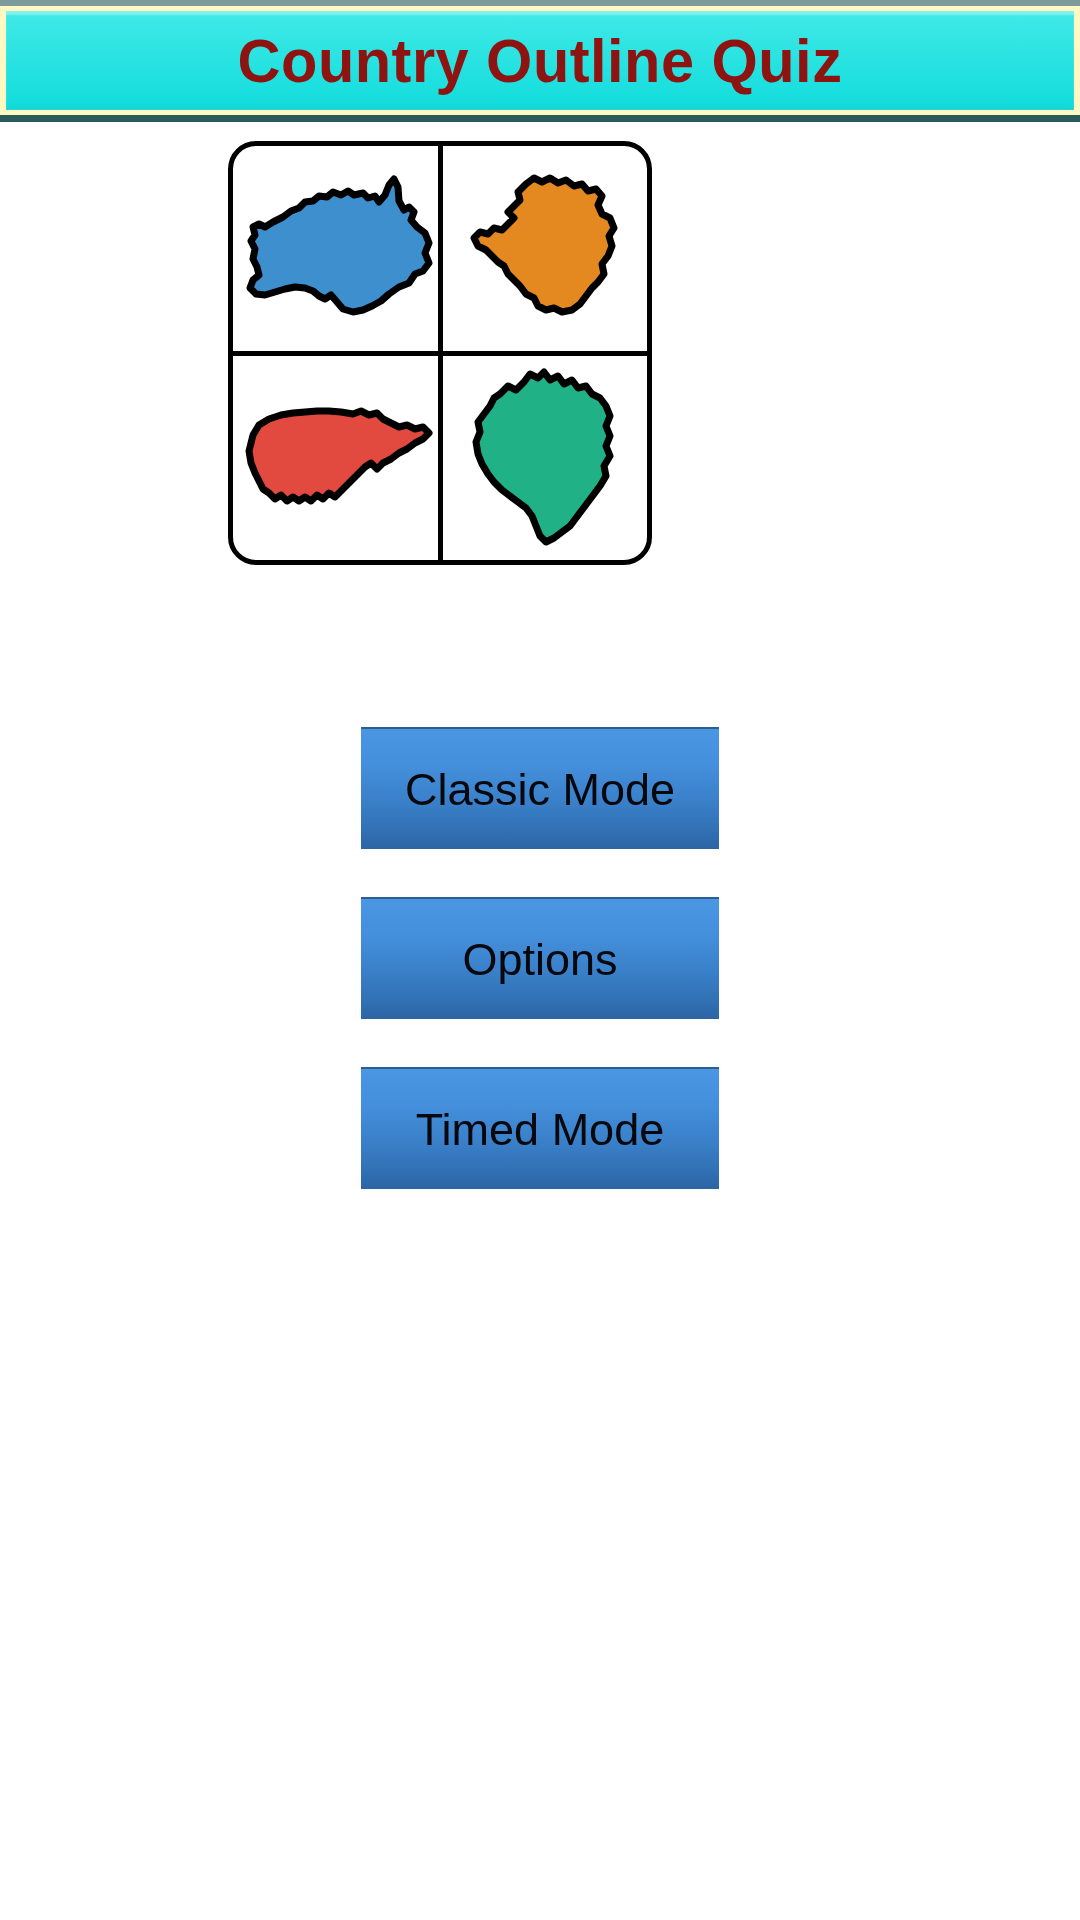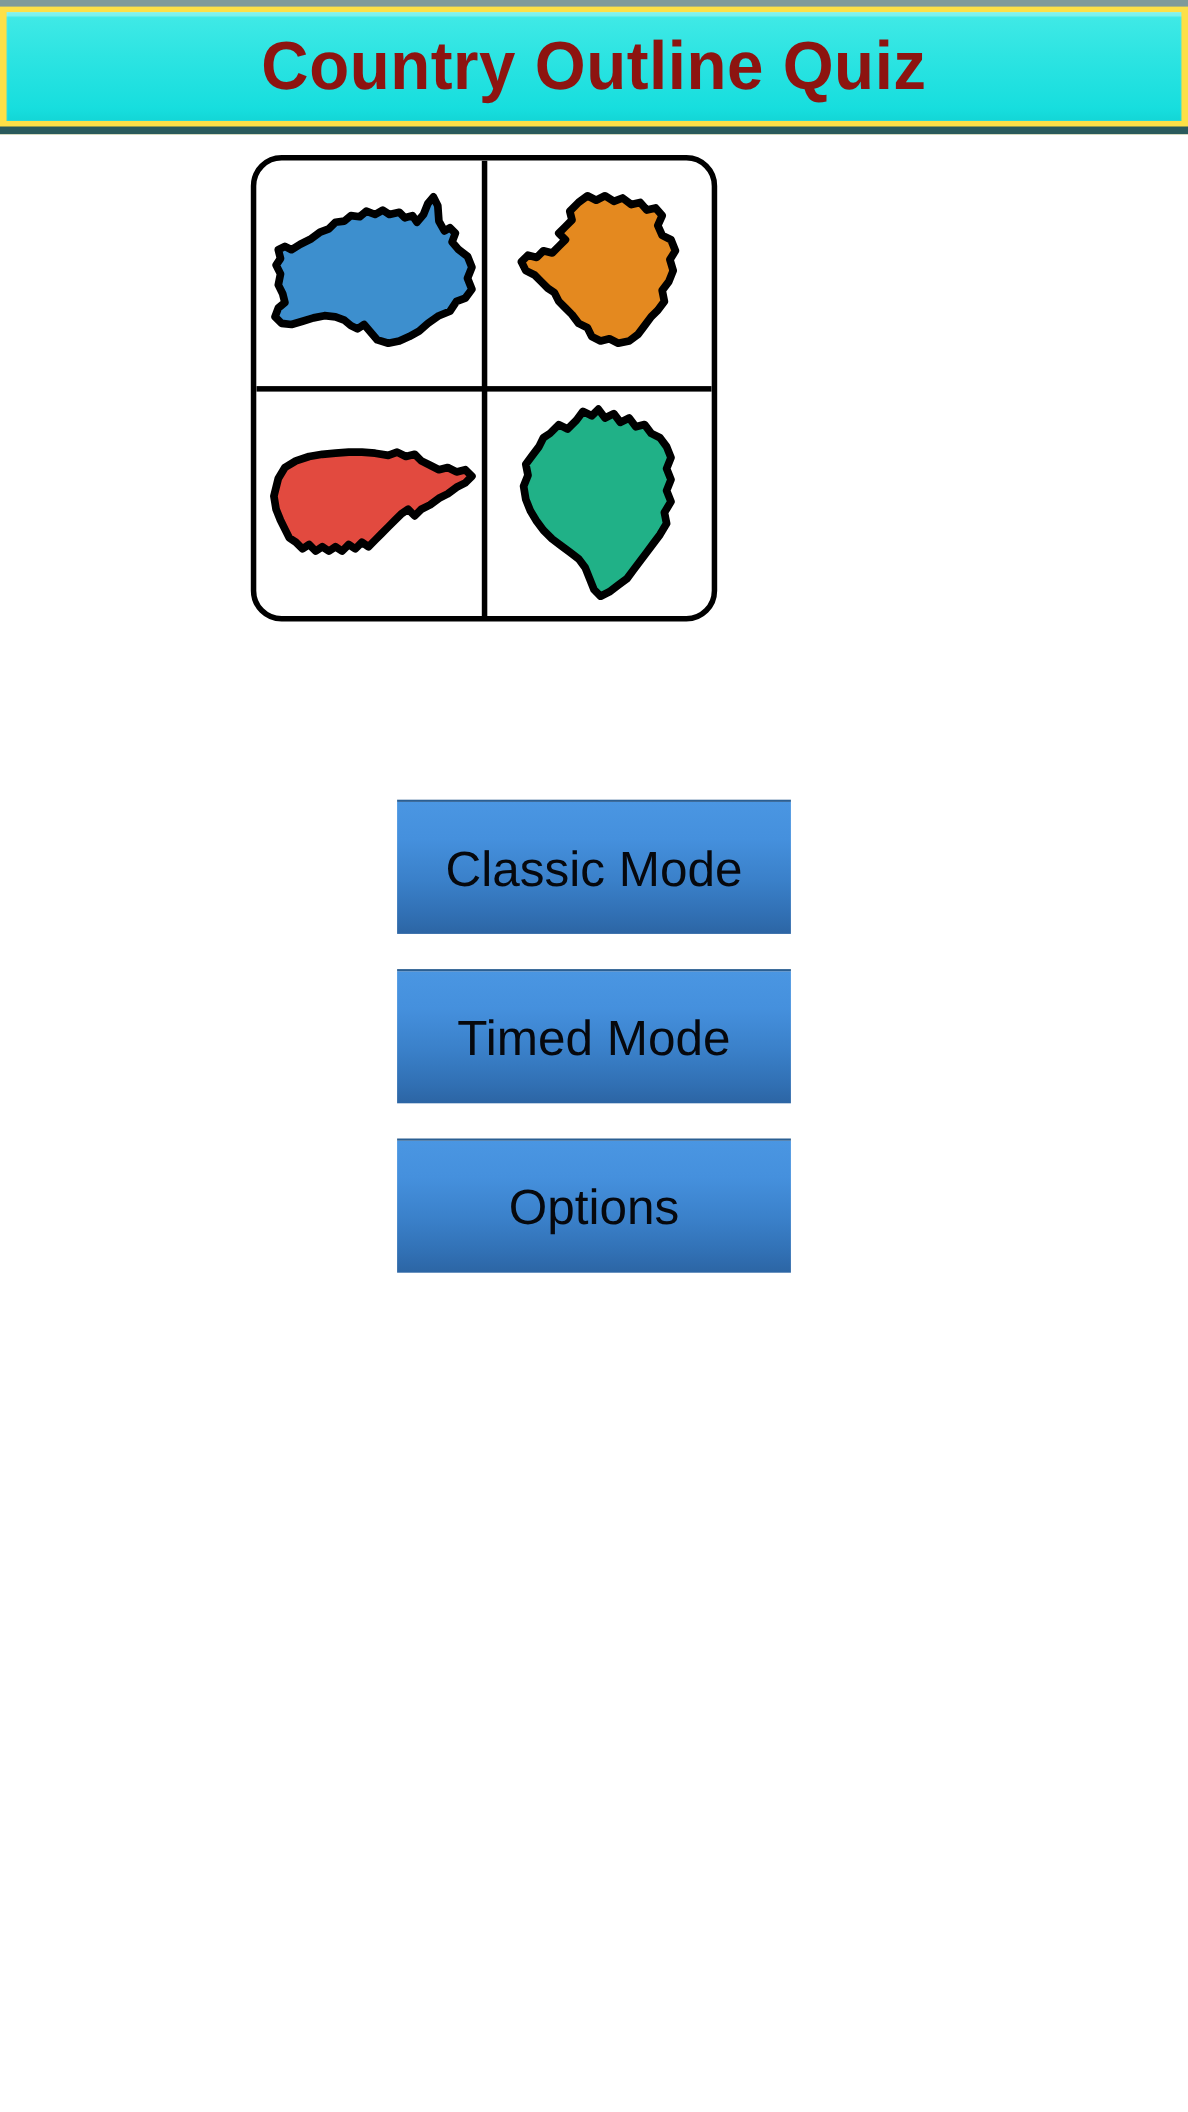--- a/index.html
+++ b/index.html
@@ -19,21 +19,21 @@
   
   .header-bar {
     position: absolute;
     left: 0;
     top: 0;
     width: 1080px;
     height: 122px;
     box-sizing: border-box;
     border-top: 6px solid #7f9a9a;
     border-bottom: 7px solid #2a5a5c;
-    background: #fde047;
+    background: #fef9c3;
     padding: 0;
   }
   .header-inner {
     position: absolute;
     left: 6px;
     top: 5px;
     right: 6px;
     bottom: 5px;
     background: linear-gradient(180deg,
         #7df2ee 0px, #7df2ee 3px,
@@ -111,21 +111,21 @@
   .menu {
     position: absolute;
     left: 0;
     top: 727px;
     width: 1080px;
   }
   .menu-button {
     display: block;
     width: 358px;
     height: 122px;
-    margin: 0 auto 32px auto;
+    margin: 0 auto 48px auto;
     border: 0;
     padding: 0;
     border-top: 2px solid #2b5f92;
     box-sizing: border-box;
     background: linear-gradient(180deg,
         #4a96e2 0%,
         #4590dd 28%,
         #3a80c9 60%,
         #3170b4 85%,
         #2c65a4 100%);
@@ -207,15 +207,15 @@
       </div>
 
     </div>
     <div class="divider-v"></div>
     <div class="divider-h"></div>
   </div>
 </div>
 
 <div class="menu">
   <button class="menu-button">Classic Mode</button>
+  <button class="menu-button">Options</button>
   <button class="menu-button">Timed Mode</button>
-  <button class="menu-button">Options</button>
 </div>
 
 </body></html>

